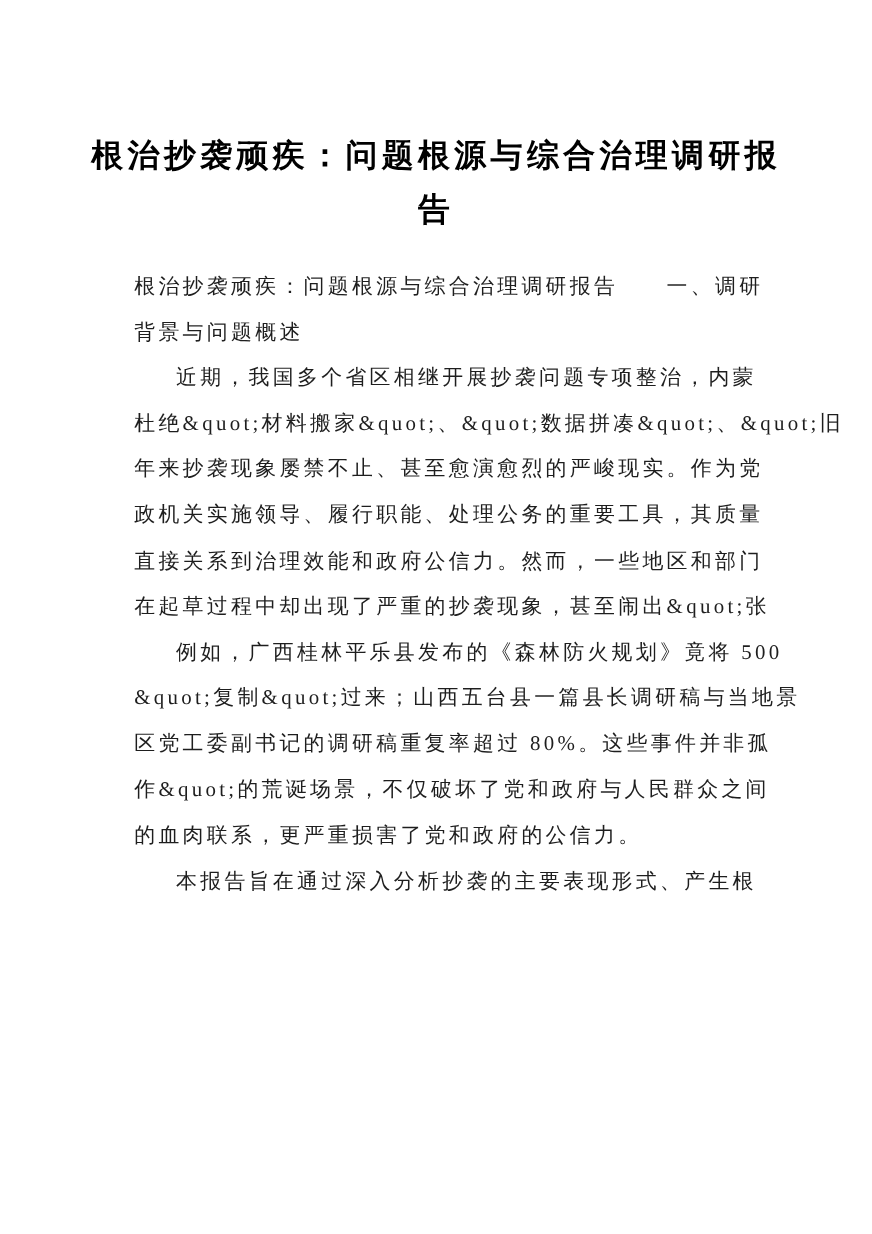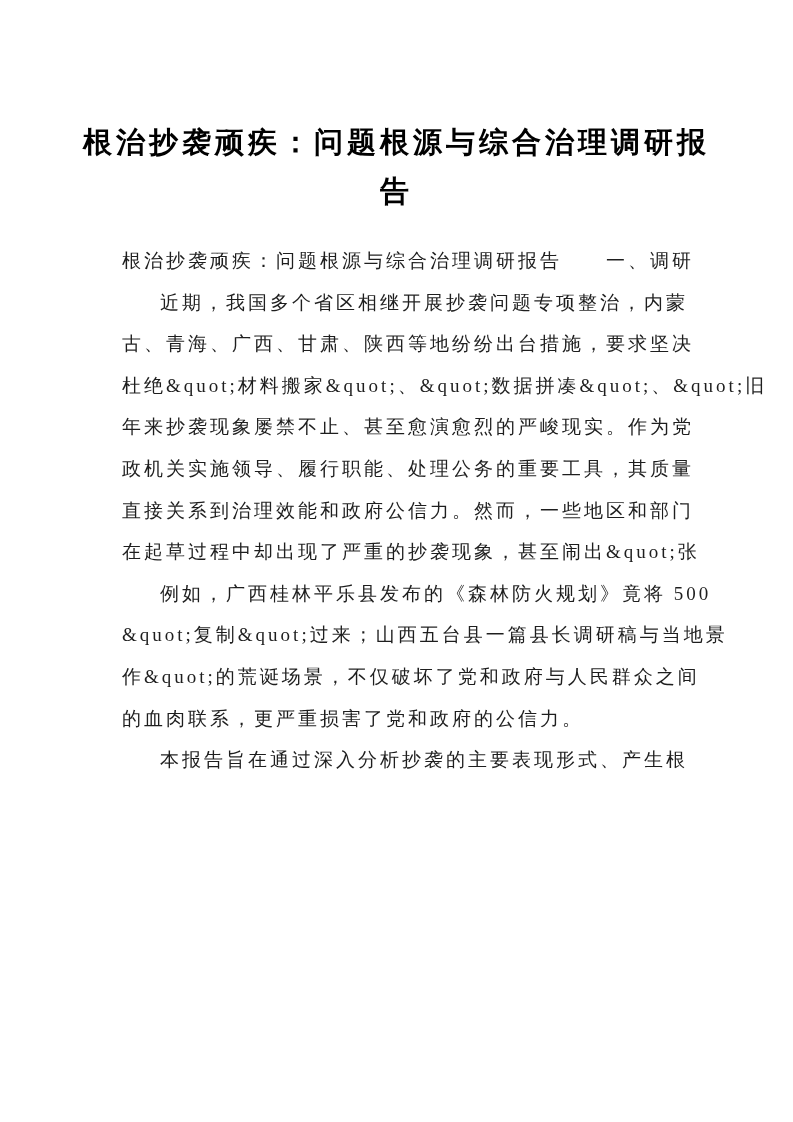--- a/index.html
+++ b/index.html
@@ -45,33 +45,34 @@
   }
 </style>
 </head>
 <body>
 
 <div class="page">
   <div class="doc-title">根治抄袭顽疾：问题根源与综合治理调研报告</div>
   <div class="doc-body" id="doc-body">
       <div class="para">
         <div class="line">根治抄袭顽疾：问题根源与综合治理调研报告　　一、调研</div>
+        <div class="line">背景与问题概述</div>
       </div>
       <div class="para">
         <div class="line first-indent">近期，我国多个省区相继开展抄袭问题专项整治，内蒙</div>
-        <div class="line">古、青海、广西、甘肃、陕西等地纷纷出台措施，要求坚决</div>
         <div class="line">杜绝&amp;quot;材料搬家&amp;quot;、&amp;quot;数据拼凑&amp;quot;、&amp;quot;旧</div>
         <div class="line">年来抄袭现象屡禁不止、甚至愈演愈烈的严峻现实。作为党</div>
         <div class="line">政机关实施领导、履行职能、处理公务的重要工具，其质量</div>
         <div class="line">直接关系到治理效能和政府公信力。然而，一些地区和部门</div>
         <div class="line">在起草过程中却出现了严重的抄袭现象，甚至闹出&amp;quot;张</div>
       </div>
       <div class="para">
         <div class="line first-indent">例如，广西桂林平乐县发布的《森林防火规划》竟将 500</div>
         <div class="line">&amp;quot;复制&amp;quot;过来；山西五台县一篇县长调研稿与当地景</div>
+        <div class="line">区党工委副书记的调研稿重复率超过 80%。这些事件并非孤</div>
         <div class="line">作&amp;quot;的荒诞场景，不仅破坏了党和政府与人民群众之间</div>
         <div class="line">的血肉联系，更严重损害了党和政府的公信力。</div>
       </div>
       <div class="para">
         <div class="line first-indent">本报告旨在通过深入分析抄袭的主要表现形式、产生根</div>
       </div>
     </div>
 </div>
 
 </body></html>

